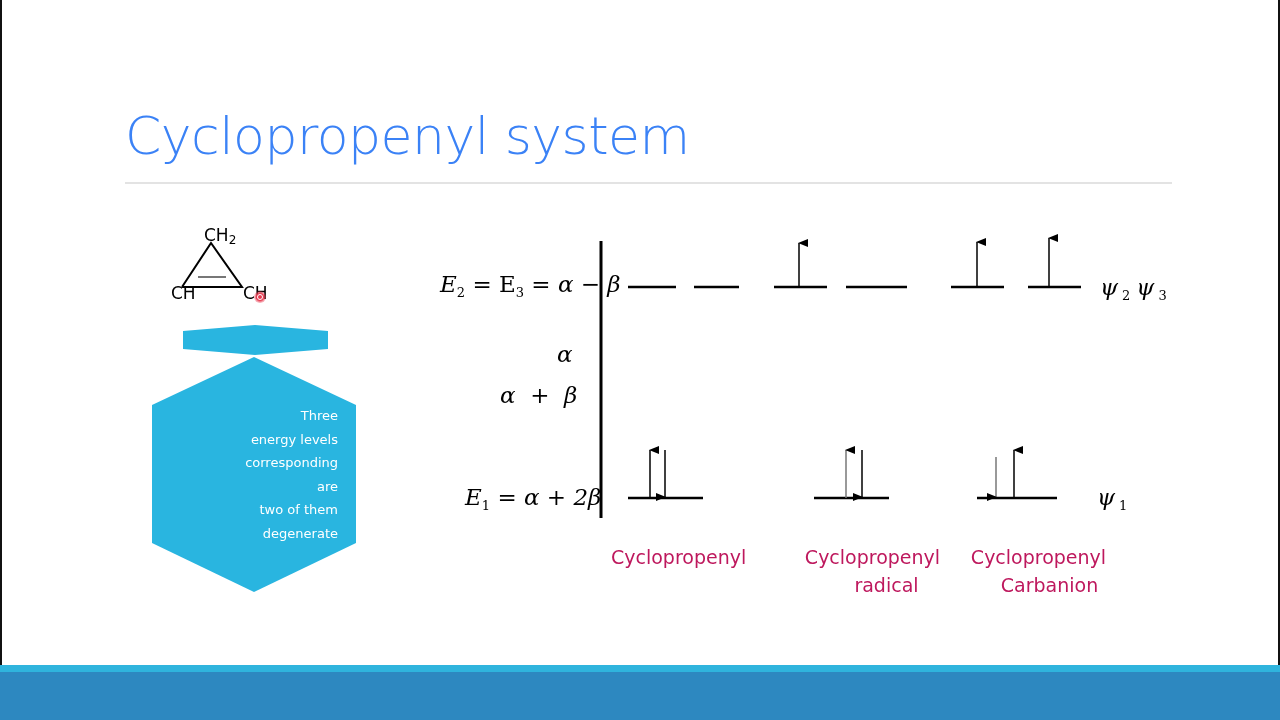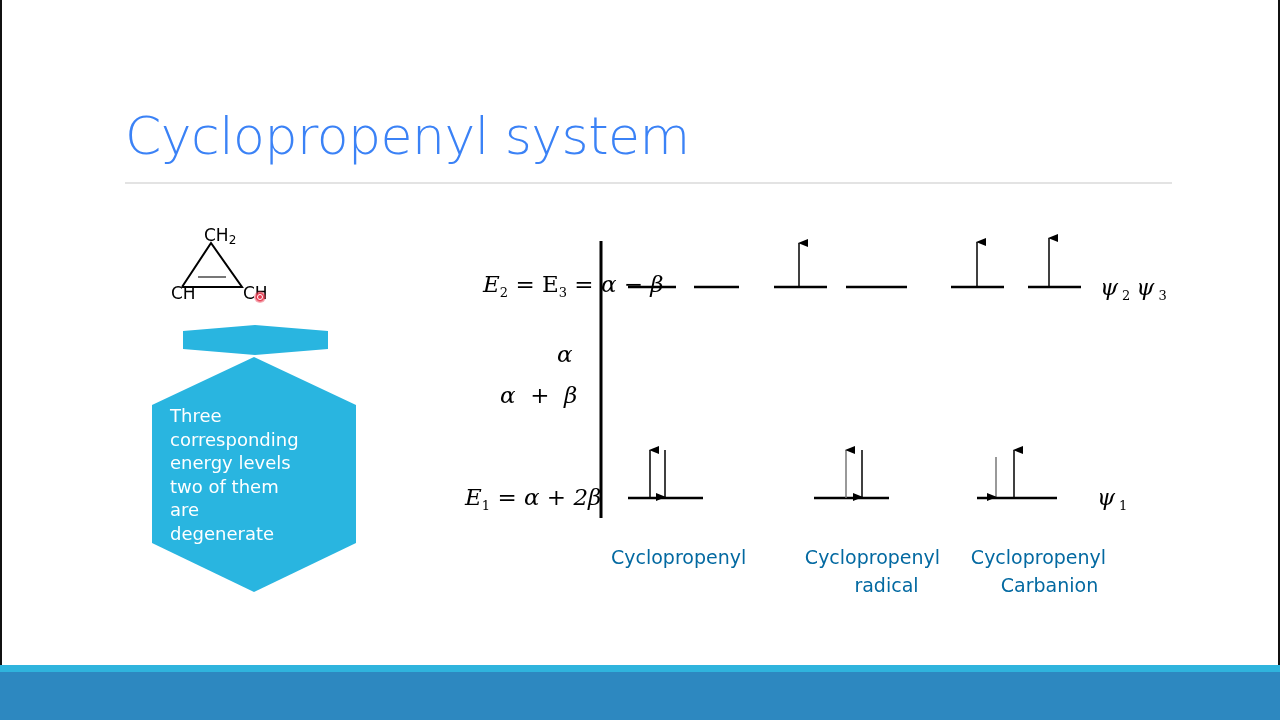--- a/index.html
+++ b/index.html
@@ -23,35 +23,35 @@
     svg.canvas { position: absolute; left: 0; top: 0; }
 
     .chem-label {
       position: absolute; font-family: "DejaVu Sans", sans-serif;
       font-size: 17px; color: #000; white-space: nowrap; line-height: 1;
     }
     .chem-label sub { font-size: 12px; vertical-align: -3px; }
 
     .hex-text {
       position: absolute; left: 170px; top: 404px; width: 168px;
-      text-align: left; color: #ffffff;
-      font-family: "DejaVu Sans", sans-serif; font-size: 18px; line-height: 23.5px;
+      text-align: right; color: #ffffff;
+      font-family: "DejaVu Sans", sans-serif; font-size: 13px; line-height: 23.5px;
     }
     .hex-text span { display: block; }
 
     .math {
       position: absolute; font-family: "DejaVu Serif", serif; font-style: italic;
       font-size: 23px; color: #000; white-space: nowrap; line-height: 1;
     }
     .math sub { font-size: 13px; font-style: normal; vertical-align: -5px; }
     .math .up { font-style: normal; }
 
     .species-label {
       position: absolute; font-family: "DejaVu Sans", sans-serif;
-      font-size: 19px; color: #0369a1; line-height: 28px; white-space: nowrap;
+      font-size: 19px; color: #be185d; line-height: 28px; white-space: nowrap;
     }
     .species-label span { display: block; }
     .cursor-dot {
       position: absolute; left: 254px; top: 291px; width: 12px; height: 12px;
       border-radius: 50%; background: radial-gradient(circle, #e8394f 0 40%, rgba(232,57,79,0.45) 60%, rgba(232,57,79,0) 100%);
     }
     .cursor-dot::after {
       content: ""; position: absolute; left: 3px; top: 3px; width: 4px; height: 4px;
       border: 1px solid #fff; border-radius: 50%;
     }
@@ -119,28 +119,28 @@
   </g>
 </svg>
 
 <div class="chem-label" style="left:204px; top:227px;"><span>CH</span><sub>2</sub></div>
 <div class="chem-label" style="left:171px; top:285px;">CH</div>
 <div class="chem-label" style="left:243px; top:285px;">CH</div>
 <div class="cursor-dot"></div>
 
 <div class="hex-text">
   <span>Three</span>
+  <span>energy levels</span>
   <span>corresponding</span>
-  <span>energy levels</span>
+  <span>are</span>
   <span>two of them</span>
-  <span>are</span>
   <span>degenerate</span>
 </div>
 
-<div class="math" style="left:440px; top:273px;margin-left:43px;"><span>E</span><sub>2</sub><span class="up"> = E</span><sub>3</sub><span> = α − β</span></div>
+<div class="math" style="left:440px; top:273px;"><span>E</span><sub>2</sub><span class="up"> = E</span><sub>3</sub><span> = α − β</span></div>
 <div class="math" style="left:557px; top:343px;">α</div>
 <div class="math" style="left:500px; top:384px; white-space:pre;">α  +  β</div>
 <div class="math" style="left:465px; top:486px;"><span>E</span><sub>1</sub><span> = α + 2β</span></div>
 
 <div class="math" style="left:1100px; top:276px;"><span>ψ</span><sub style="margin-left:4px;margin-right:6px;">2</sub><span>ψ</span><sub style="margin-left:4px;">3</sub></div>
 <div class="math" style="left:1097px; top:486px;"><span>ψ</span><sub style="margin-left:4px;">1</sub></div>
 
 <div class="species-label" style="left:611px; top:543px;">
   <span>Cyclopropenyl</span>
 </div>

